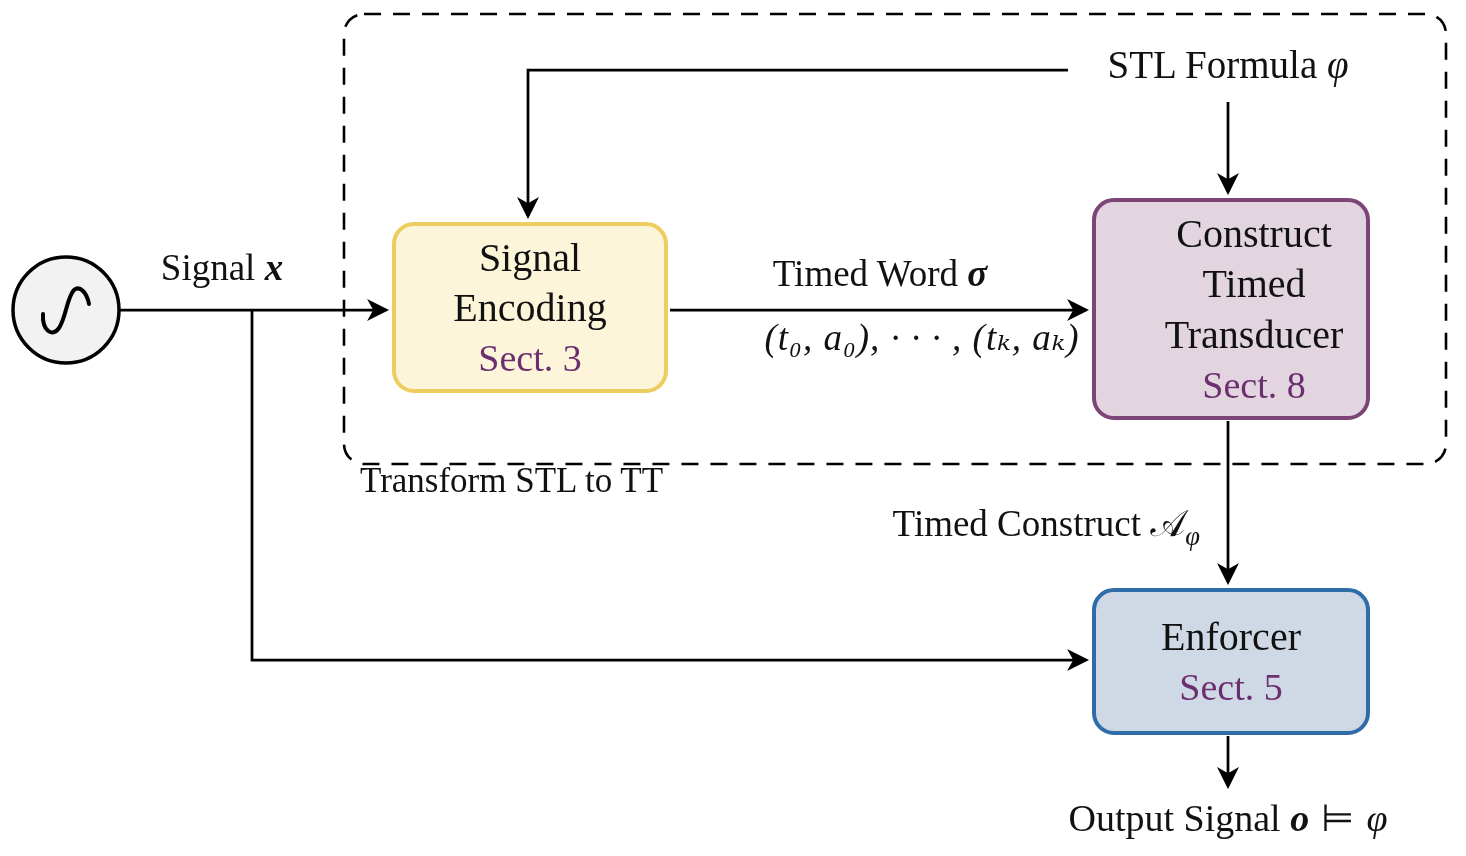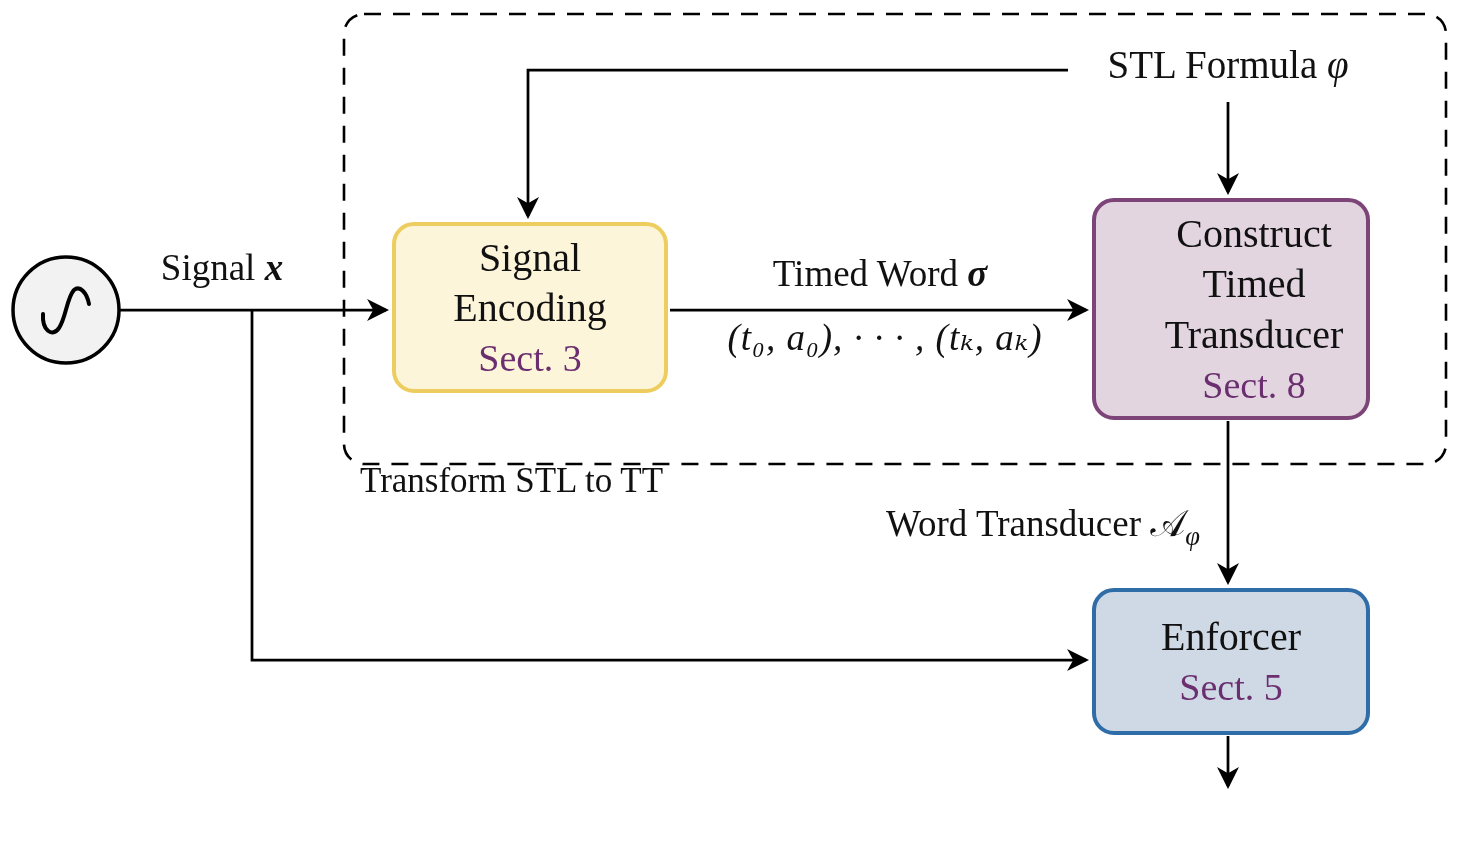--- a/index.html
+++ b/index.html
@@ -21,21 +21,21 @@
   .mit{font-style:italic;}
   .script{font-family:"DejaVu Sans","Liberation Serif",serif;}
   .sub{font-size:0.72em;vertical-align:-0.35em;font-style:italic;}
   .math{font-style:italic;letter-spacing:1px;}
   #node-signal-encoding{left:392px;top:222px;width:276px;height:171px;}
   #node-construct-tt{left:1092px;top:198px;width:278px;height:222px;padding-left:46px;}
   #node-enforcer{left:1092px;top:588px;width:278px;height:147px;}
   #lbl-signal{left:222px;top:246px;}
   #lbl-stl-formula{left:1228px;top:42px;font-size:39px;}
   #lbl-timed-word{left:880px;top:252px;}
-  #lbl-timed-word-math{left:885px;top:316px;}
+  #lbl-timed-word-math{left:922px;top:316px;}
   #lbl-transform{left:360px;top:417px;font-size:35px;margin-top:44px;}
   #lbl-timed-transducer{right:266px;top:502px;}
   #lbl-output{left:1228px;top:796px;font-size:38px;}
 </style>
 </head>
 <body>
 
 <div class="canvas">
 
   <svg class="wires" viewBox="0 0 1466 856">
@@ -89,17 +89,20 @@
 
   <div class="lbl center" id="lbl-stl-formula">
     <span>STL Formula </span><span class="mit">φ</span>
   </div>
 
   <div class="lbl center math" id="lbl-timed-word-math">(t₀, a₀), · · · , (tₖ, aₖ)</div>
 
   <div class="lbl" id="lbl-transform">Transform STL to TT</div>
 
   <div class="lbl" id="lbl-timed-transducer">
-    <span>Word Transducer </span><span class="script">𝒜</span><span class="sub">φ</span>
+    <span>Timed Construct </span><span class="script">𝒜</span><span class="sub">φ</span>
   </div>
 
+  <div class="lbl center" id="lbl-output">
+    <span>Output Signal </span><span class="mvar">o</span><span class="script"> ⊨ </span><span class="mit">φ</span>
+  </div>
 
 </div>
 
 </body></html>

